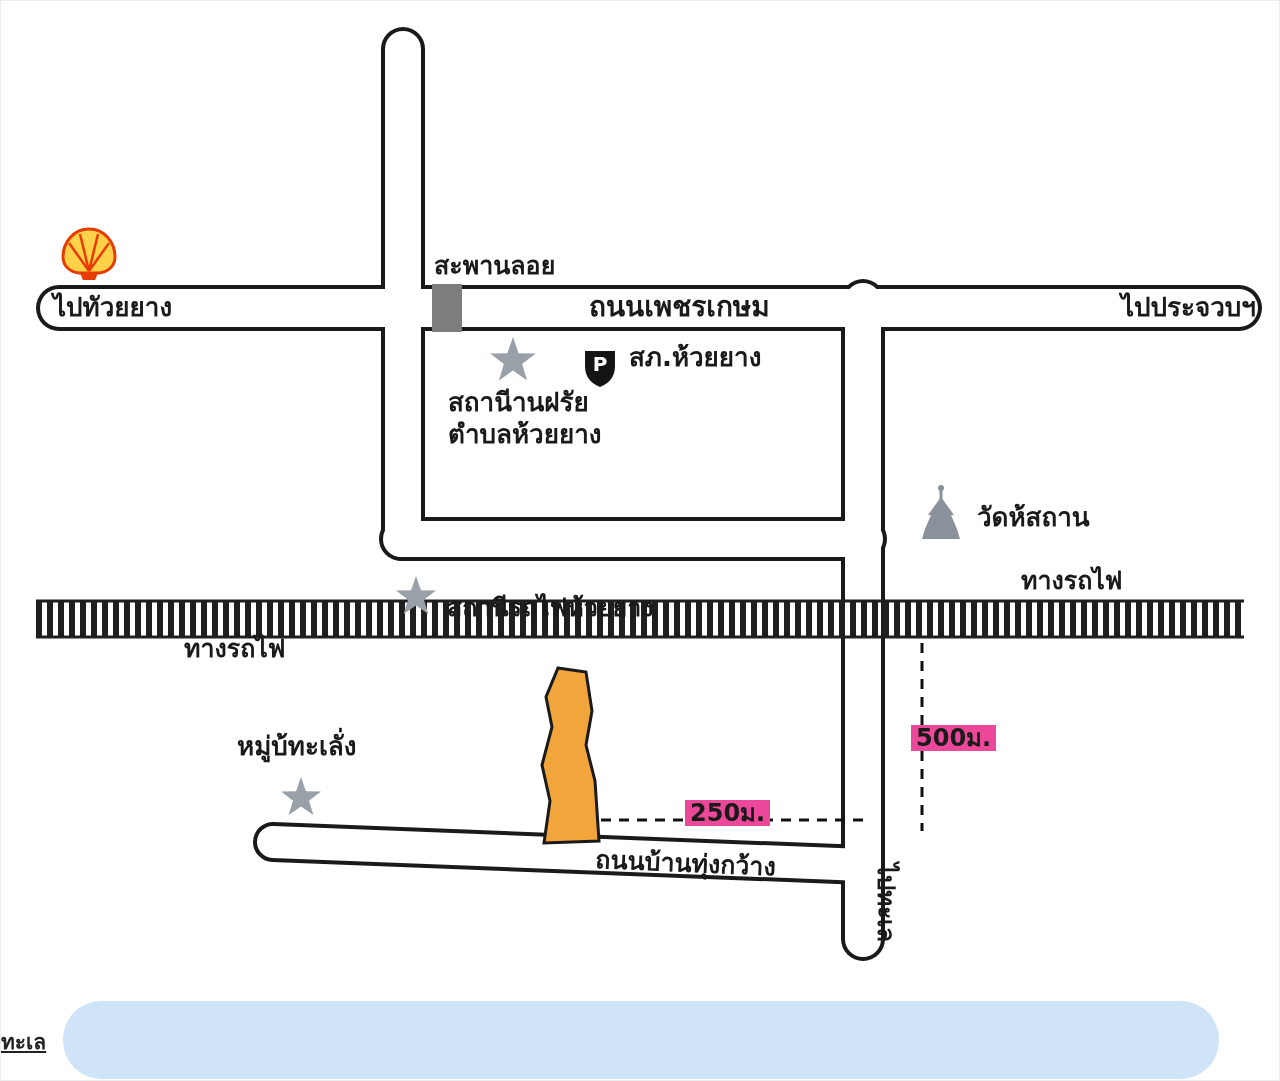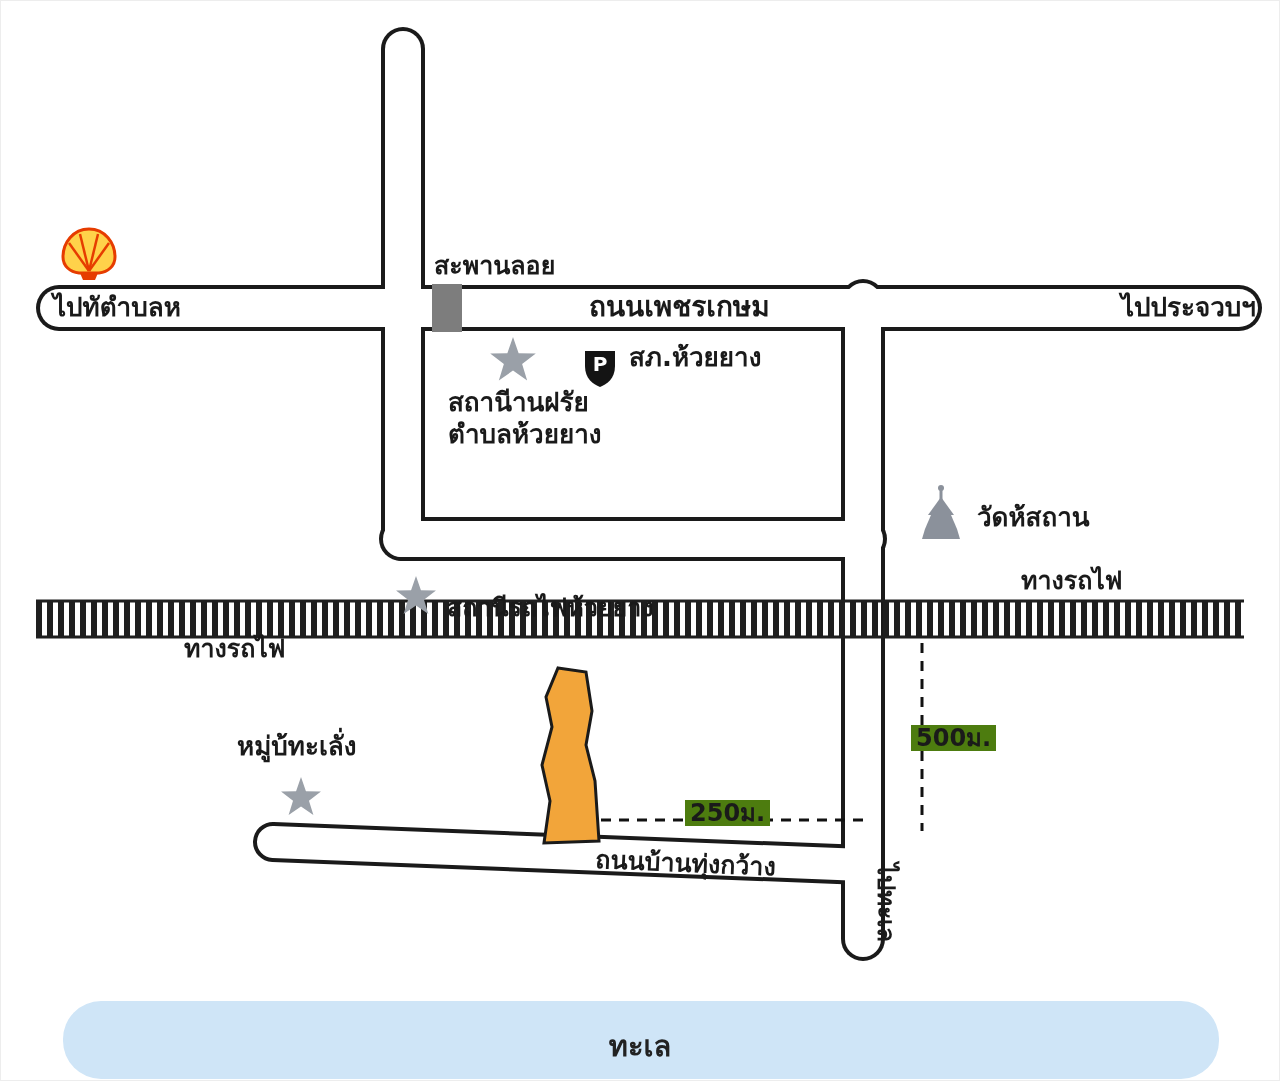--- a/index.html
+++ b/index.html
@@ -22,34 +22,34 @@
   }
   .road-lbl{font-size:26px;}
   .small-lbl{font-size:25px;}
   .deed{
     color:#cc1111;
     font-size:40px;
     font-weight:bold;
   }
   .dist{
     font-size:24px;
-    background:#4d7c0f;
+    background:#ec4899;
     padding:0 5px;
   }
   .badge-letter{
     position:absolute;
     left:584px;top:351px;
     width:30px;text-align:center;
     color:#ffffff;font-size:20px;font-weight:bold;
   }
   .rot-road{transform:rotate(2.4deg);transform-origin:0 0;}
   .rot-sea{transform:rotate(90deg);transform-origin:0 0;font-size:24px;}
   .sea-lbl{
     left:0;top:1030px;width:100%;
-    text-align:center;font-size:29px;color:#222;
+    text-align:left;font-size:21px;color:#222;text-decoration:underline;
   }
 </style>
 </head>
 <body>
 
 <div id="stage">
 
   <svg id="map-svg" viewBox="0 0 1280 1081">
     <defs>
       <path id="star" d="M0 -20 L4.7 -6.5 L19 -6.2 L7.6 2.5 L11.8 16.2 L0 8 L-11.8 16.2 L-7.6 2.5 L-19 -6.2 L-4.7 -6.5 Z"></path>
@@ -107,21 +107,21 @@
       <polygon points="-16,40 16,40 10,26 -10,26"></polygon>
       <polygon points="-19,50 19,50 16,40 -16,40"></polygon>
     </g>
 
     <path d="M557 667 L585 671 L591 710 L585 744 L594 780 L598 840 L543 842 L549 800 L541 764 L551 726 L545 696 Z" fill="#f2a53a" stroke="#1a1a1a" stroke-width="3"></path>
 
     <path d="M600 819 H866" stroke="#111" stroke-width="3" stroke-dasharray="10 8" fill="none"></path>
     <path d="M921 642 V830" stroke="#111" stroke-width="3" stroke-dasharray="10 8" fill="none"></path>
   </svg>
 
-  <div class="lbl road-lbl" style="left:52px;top:292px;">ไปทัตำบลห</div>
+  <div class="lbl road-lbl" style="left:52px;top:292px;">ไปทัวยยาง</div>
   <div class="lbl small-lbl" style="left:433px;top:251px;font-family:Liberation Serif, serif;">สะพานลอย</div>
   <div class="lbl" style="left:588px;top:291px;font-size:28px;">ถนนเพชรเกษม</div>
   <div class="lbl road-lbl" style="left:1120px;top:292px;">ไปประจวบฯ</div>
 
   <div class="lbl road-lbl" style="left:447px;top:387px;">สถานีานฝรัย</div>
   <div class="lbl road-lbl" style="left:447px;top:419px;">ตำบลห้วยยาง</div>
 
   <div class="badge-letter">P</div>
   <div class="lbl road-lbl" style="left:628px;top:342px;">สภ.ห้วยยาง</div>
 

